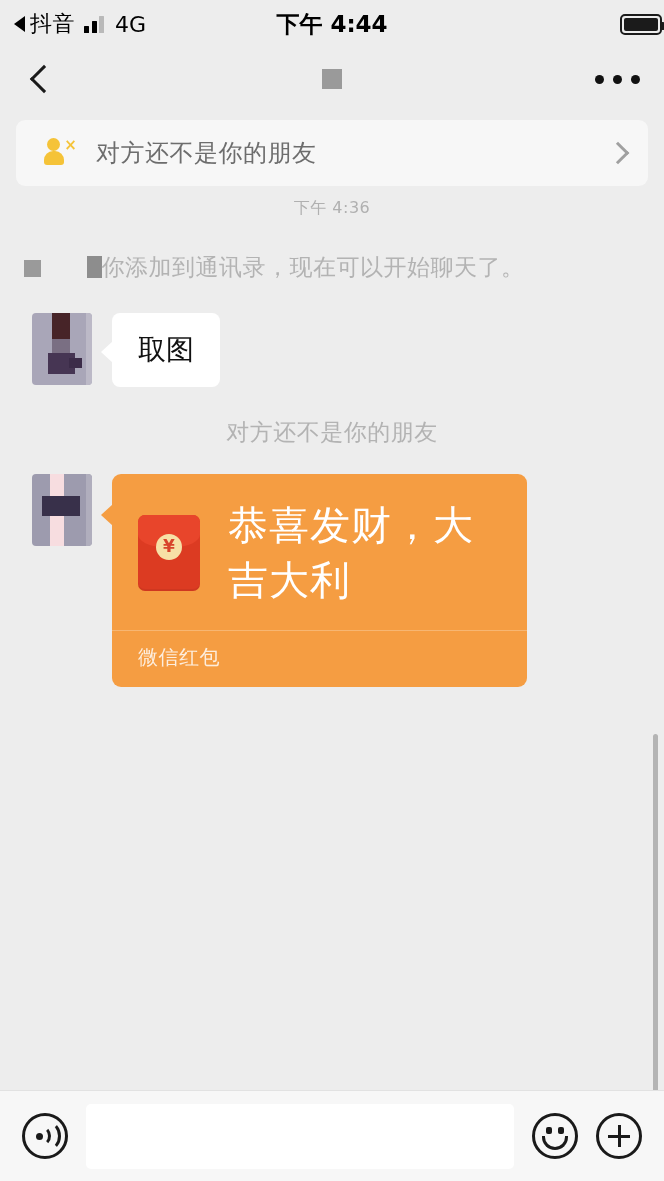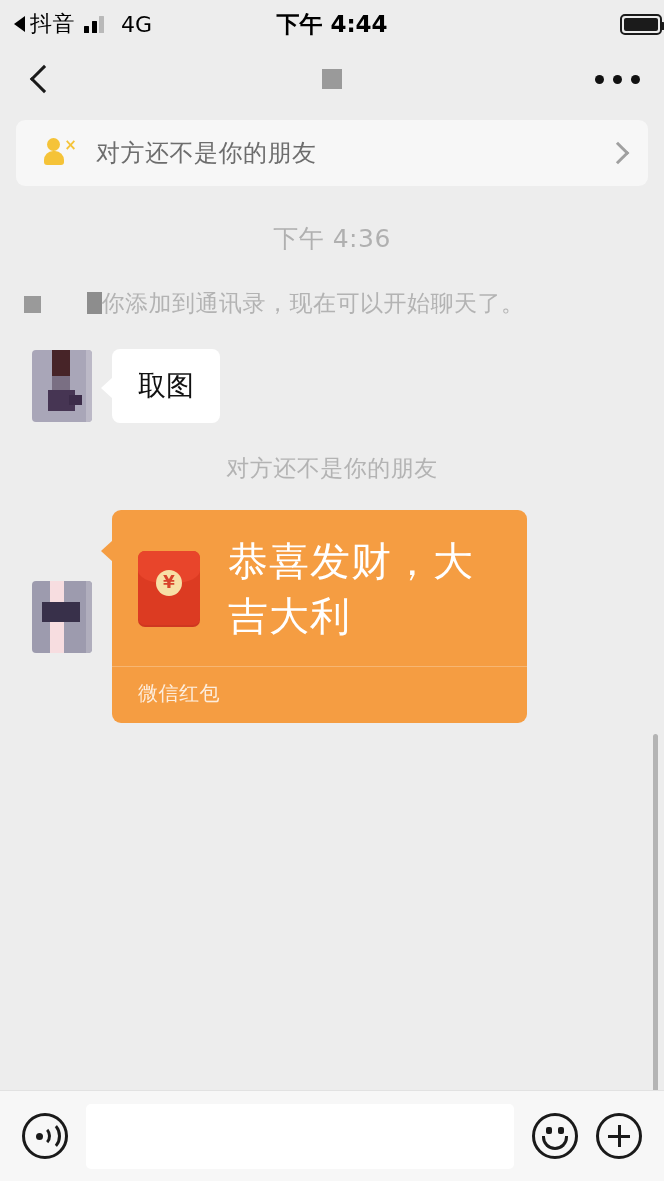--- a/index.html
+++ b/index.html
@@ -31,21 +31,21 @@
     border-bottom: 8px solid transparent;
     border-right: 11px solid #000;
     display: inline-block;
   }
   .sb-app { font-size: 22px; color: #000; letter-spacing: .5px; }
   .sb-bars { display: flex; align-items: flex-end; gap: 2.5px; height: 18px; margin-left: 4px; }
   .sb-bars i { width: 5px; background: #000; display: block; border-radius: .5px; }
   .sb-bars i:nth-child(1) { height: 7px; }
   .sb-bars i:nth-child(2) { height: 12px; }
   .sb-bars i:nth-child(3) { height: 17px; background: #b9b9b9; }
-  .sb-net { font-size: 22px; color: #000; margin-left: 12px; }
+  .sb-net { font-size: 22px; color: #000; margin-left: 6px; }
   .sb-time {
     position: absolute; left: 0; right: 0; top: 0; bottom: 0;
     display: flex; align-items: center; justify-content: center;
     font-size: 23px; font-weight: bold; color: #000;
     pointer-events: none;
   }
   .sb-right { margin-left: auto; display: flex; align-items: center; }
   .battery {
     width: 42px; height: 21px;
     border: 2px solid #1b1b1b; border-radius: 5px;
@@ -113,33 +113,33 @@
     border-right: 3px solid #a0a0a0; border-top: 3px solid #a0a0a0;
     transform: rotate(45deg);
   }
 
   
   .chat {
     flex: 1 1 auto; position: relative; overflow: hidden;
     padding: 0 16px;
   }
   .ts {
-    text-align: center; font-size: 25px; color: #b0b0b0;
-    margin-top: 36px; letter-spacing: .5px;
+    text-align: center; font-size: 16px; color: #b0b0b0;
+    margin-top: 12px; letter-spacing: .5px;
   }
   .sysmsg {
     text-align: center; font-size: 23px; color: #b3b3b3;
     line-height: 40px; margin: 28px 26px 2px;
     letter-spacing: .5px;
   }
   .sysmsg .redact { width: 17px; height: 17px; }
   .sysmsg .redact.r1 { background: #9a9a9a; margin: 0 46px 0 -116px; }
   .sysmsg .redact.r2 { background: #8d8d8d; width: 15px; height: 22px; margin: 0 0 0 0; vertical-align: -3px; }
 
-  .row { display: flex; align-items: center; margin-top: 26px; }
+  .row { display: flex; align-items: flex-start; margin-top: 26px; }
   .avatar {
     width: 60px; height: 72px; flex: 0 0 60px;
     border-radius: 4px; position: relative; overflow: hidden;
     margin-left: 16px;
   }
   
   .av1 { background: #a9a6b8; }
   .av1 .b1 { position: absolute; left: 34%; top: 0; width: 30%; height: 36%; background: #472428; }
   .av1 .b2 { position: absolute; left: 34%; top: 36%; width: 30%; height: 22%; background: #7a6f83; }
   .av1 .b3 { position: absolute; left: 26%; top: 55%; width: 46%; height: 30%; background: #463553; }

